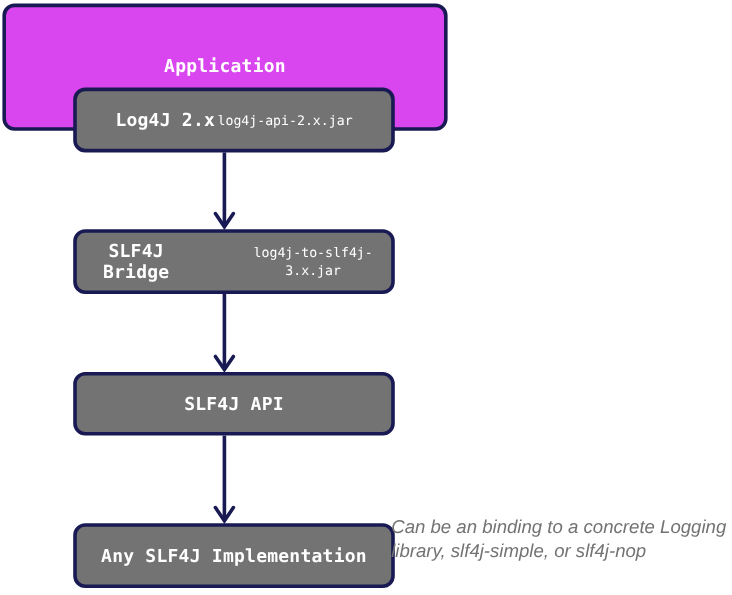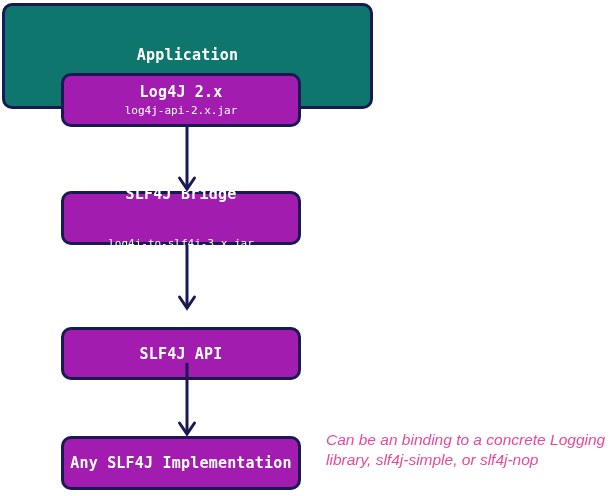--- a/index.html
+++ b/index.html
@@ -9,78 +9,78 @@
     width: 610px;
     height: 496px;
     background: #ffffff;
     overflow: hidden;
     font-family: "DejaVu Sans Mono", monospace;
   }
   .app-box {
     position: absolute;
     left: 2px; top: 3px;
     width: 371px; height: 106px;
-    background: #0f766e;
+    background: #d946ef;
     border: 3px solid #191A53;
     border-radius: 10px;
   }
   .app-label {
     position: absolute;
     left: 0; right: 0; top: 40px;
     text-align: center;
     color: #ffffff;
     font-size: 15px;
     font-weight: bold;
     letter-spacing: 0.2px;
   }
   .node {
     position: absolute;
     left: 61px;
-    width: 240px;
-    background: #a21caf;
+    width: 268px;
+    background: #737373;
     border: 3px solid #191A53;
     border-radius: 10px;
     display: flex;
-    flex-direction: column;
+    flex-direction: row;
     align-items: center;
     justify-content: center;
     gap: 2px;
     color: #ffffff;
     text-align: center;
   }
   .node-title {
     font-size: 15px;
     font-weight: bold;
     line-height: 18px;
     letter-spacing: 0.2px;
   }
   .node-sub {
     font-size: 11px;
     line-height: 15px;
     font-weight: normal;
   }
   .node1 { top: 73px;  height: 54px; z-index: 2; }
   .node2 { top: 191px; height: 54px; gap: 33px; }
-  .node3 { top: 310px; height: 53px; margin-top: 17px; }
+  .node3 { top: 310px; height: 53px; }
   .node4 { top: 436px; height: 54px; }
   .arrows {
     position: absolute;
     left: 0; top: 0;
     width: 610px; height: 496px;
     pointer-events: none;
   }
   .note {
     position: absolute;
     left: 326px; top: 430px;
     width: 284px;
     font-family: "Liberation Sans", sans-serif;
     font-style: italic;
     font-size: 15.5px;
     line-height: 20px;
-    color: #ec4899;
+    color: #737373;
   }
 </style>
 </head>
 <body>
 
 <div class="canvas">
 
   <div class="app-box">
     <div class="app-label">Application</div>
   </div>

